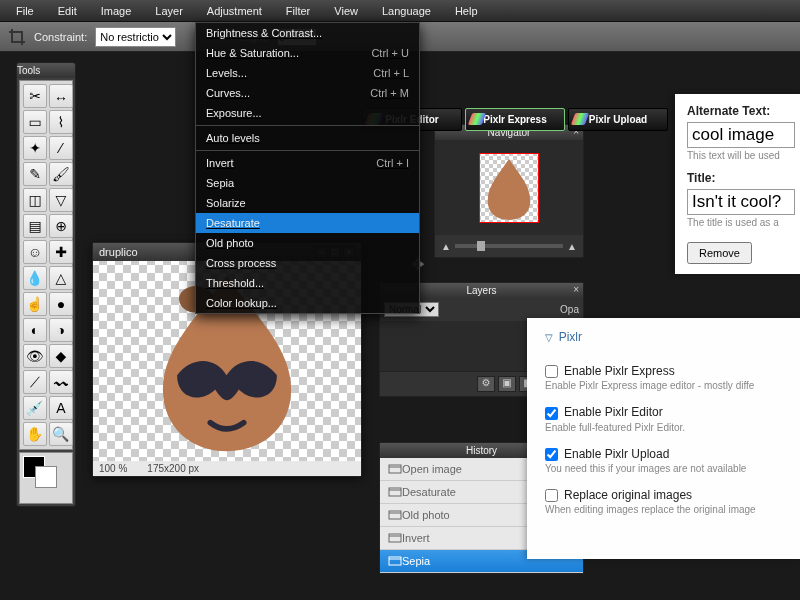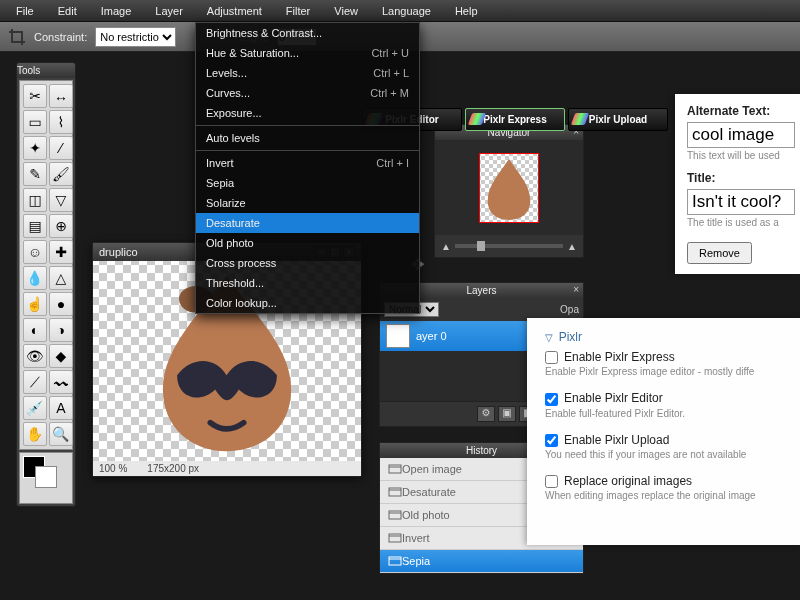--- a/index.html
+++ b/index.html
@@ -31,21 +31,21 @@
 
 
 .canvas-window { position: absolute; left: 92px; top: 190px; width: 270px; background: #3a3a3a; border: 1px solid #222; border-radius: 3px; box-shadow: 0 2px 8px rgba(0,0,0,0.6); }
 .canvas-title { background: linear-gradient(#555,#333); color: #eee; font-size: 11px; padding: 3px 6px; display: flex; justify-content: space-between; align-items: center; }
 .canvas-title .winicons { display: flex; gap: 2px; }
 .canvas-title .winicon { width: 12px; height: 12px; background: #555; border: 1px solid #222; font-size: 9px; color: #ccc; text-align: center; line-height: 10px; }
 .canvas-body { background: repeating-conic-gradient(#ccc 0% 25%, #fff 0% 50%) 50% / 16px 16px; height: 200px; position: relative; display: flex; align-items: center; justify-content: center; }
 .canvas-status { background: #e8e8e8; font-size: 10px; padding: 2px 6px; display: flex; gap: 20px; color: #444; }
 
 
-.dropdown { position: absolute; left: 195px; top: 22px; width: 225px; background: rgba(10,10,10,0.92); border: 1px solid #444; box-shadow: 0 4px 12px rgba(0,0,0,0.8); z-index: 100; }
+.dropdown { position: absolute; left: 195px; top: 22px; width: 225px; background: rgba(10,10,10,0.92); border: 1px solid #444; box-shadow: 0 4px 12px rgba(0,0,0,0.8); z-index: 100; text-decoration: underline; }
 .dropdown-item { color: #eee; font-size: 11px; padding: 4px 10px; cursor: pointer; display: flex; justify-content: space-between; }
 .dropdown-item.sel { background: #1a7fd8; }
 .dropdown-sep { height: 1px; background: #444; margin: 2px 0; }
 .dropdown-item .shortcut { color: #aaa; }
 
 
 .nav-panel { position: absolute; right: 216px; top: 72px; width: 150px; background: #3a3a3a; border: 1px solid #222; z-index: 5;}
 .panel-head { background: linear-gradient(#555,#333); color: #eee; font-size: 10px; text-align: center; padding: 2px 0; position: relative; }
 .panel-head .x { position: absolute; right: 4px; top: 1px; font-size: 10px; color: #ccc; }
 .nav-body { height: 95px; background: #2a2a2a; position: relative; display: flex; align-items: center; justify-content: center; }
@@ -82,21 +82,21 @@
 .img-props button { font-size: 11px; padding: 3px 10px; margin-top: 4px; }
 
 
 .pixlr-badges { position: absolute; right: 132px; top: 108px; display: flex; flex-direction: row; gap: 3px; z-index: 51;}
 .pixlr-badge { background: linear-gradient(#333,#111); color: #fff; font-size: 10px; font-weight: bold; padding: 5px 8px; border-radius: 2px; border: 1px solid #000; text-align: center; width: 100px; position: relative;}
 .pixlr-badge.sel { border: 1px solid #7c7; }
 .pixlr-badge::before { content: ""; position: absolute; left: 4px; top: 4px; width: 14px; height: 12px; background: linear-gradient(90deg, #f66, #6f6, #66f); transform: skewX(-20deg); border-radius: 2px;}
 
 
 .pixlr-settings { position: absolute; right: 0; top: 318px; width: 273px; background: #fefefe; padding: 12px 12px 30px 18px; font-size: 12px; z-index: 40; box-shadow: -2px 0 6px rgba(0,0,0,0.3); }
-.pixlr-settings .legend { color: #3a6ea5; font-size: 12px; margin-bottom: 6px; }
+.pixlr-settings .legend { color: #3a6ea5; font-size: 12px; margin-bottom: 20px; }
 .pixlr-settings .legend .tw { color: #3a6ea5; margin-right: 6px; font-size: 10px;}
 .pixlr-settings .opt { margin-bottom: 14px; }
 .pixlr-settings .opt label { font-size: 12px; color: #222; }
 .pixlr-settings .opt .help { font-size: 10px; color: #888; margin-top: 2px; white-space: nowrap; overflow: hidden;}
 .pixlr-settings input[type=checkbox] { margin-right: 6px; vertical-align: middle;}
 
 
 .drop-svg { width: 170px; height: 190px; }
 </style>
 </head>
@@ -207,25 +207,20 @@
     </div>
     <div class="move-cross">✥</div>
   </div>
 
   <div class="layers-panel">
     <div class="panel-head"><span>Layers</span><span class="x">×</span></div>
     <div class="layers-options">
       <select><option>Normal</option></select>
       <span class="opa">Opa</span>
     </div>
-    <div class="layer-row">
-      <div class="layer-thumb"></div>
-      <div class="layer-name">ayer 0</div>
-      <input type="checkbox" checked="" class="layer-check" style="">
-    </div>
     <div style="height:50px;background:#2a2a2a"></div>
     <div class="layers-icons">
       <div class="pi">⚙</div>
       <div class="pi">▣</div>
       <div class="pi">◧</div>
       <div class="pi">▦</div>
       <div class="pi">🗑</div>
     </div>
   </div>
 

